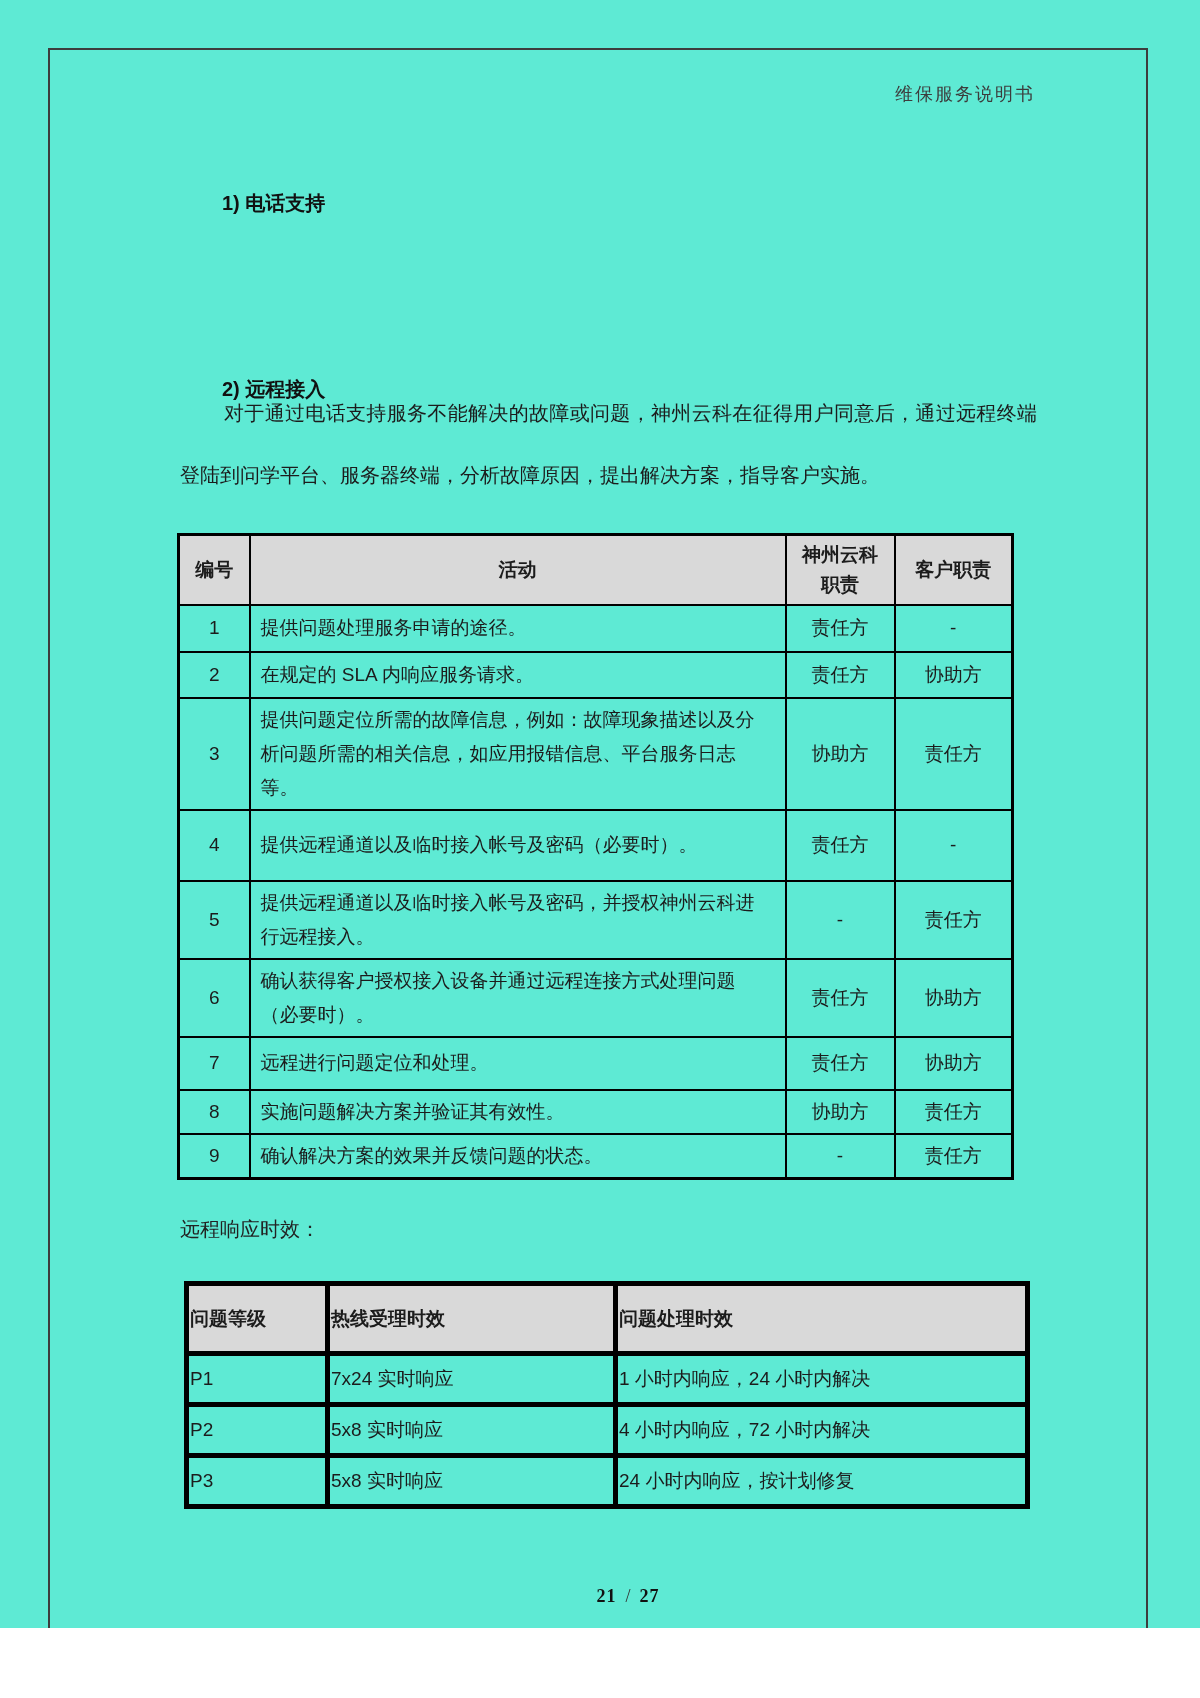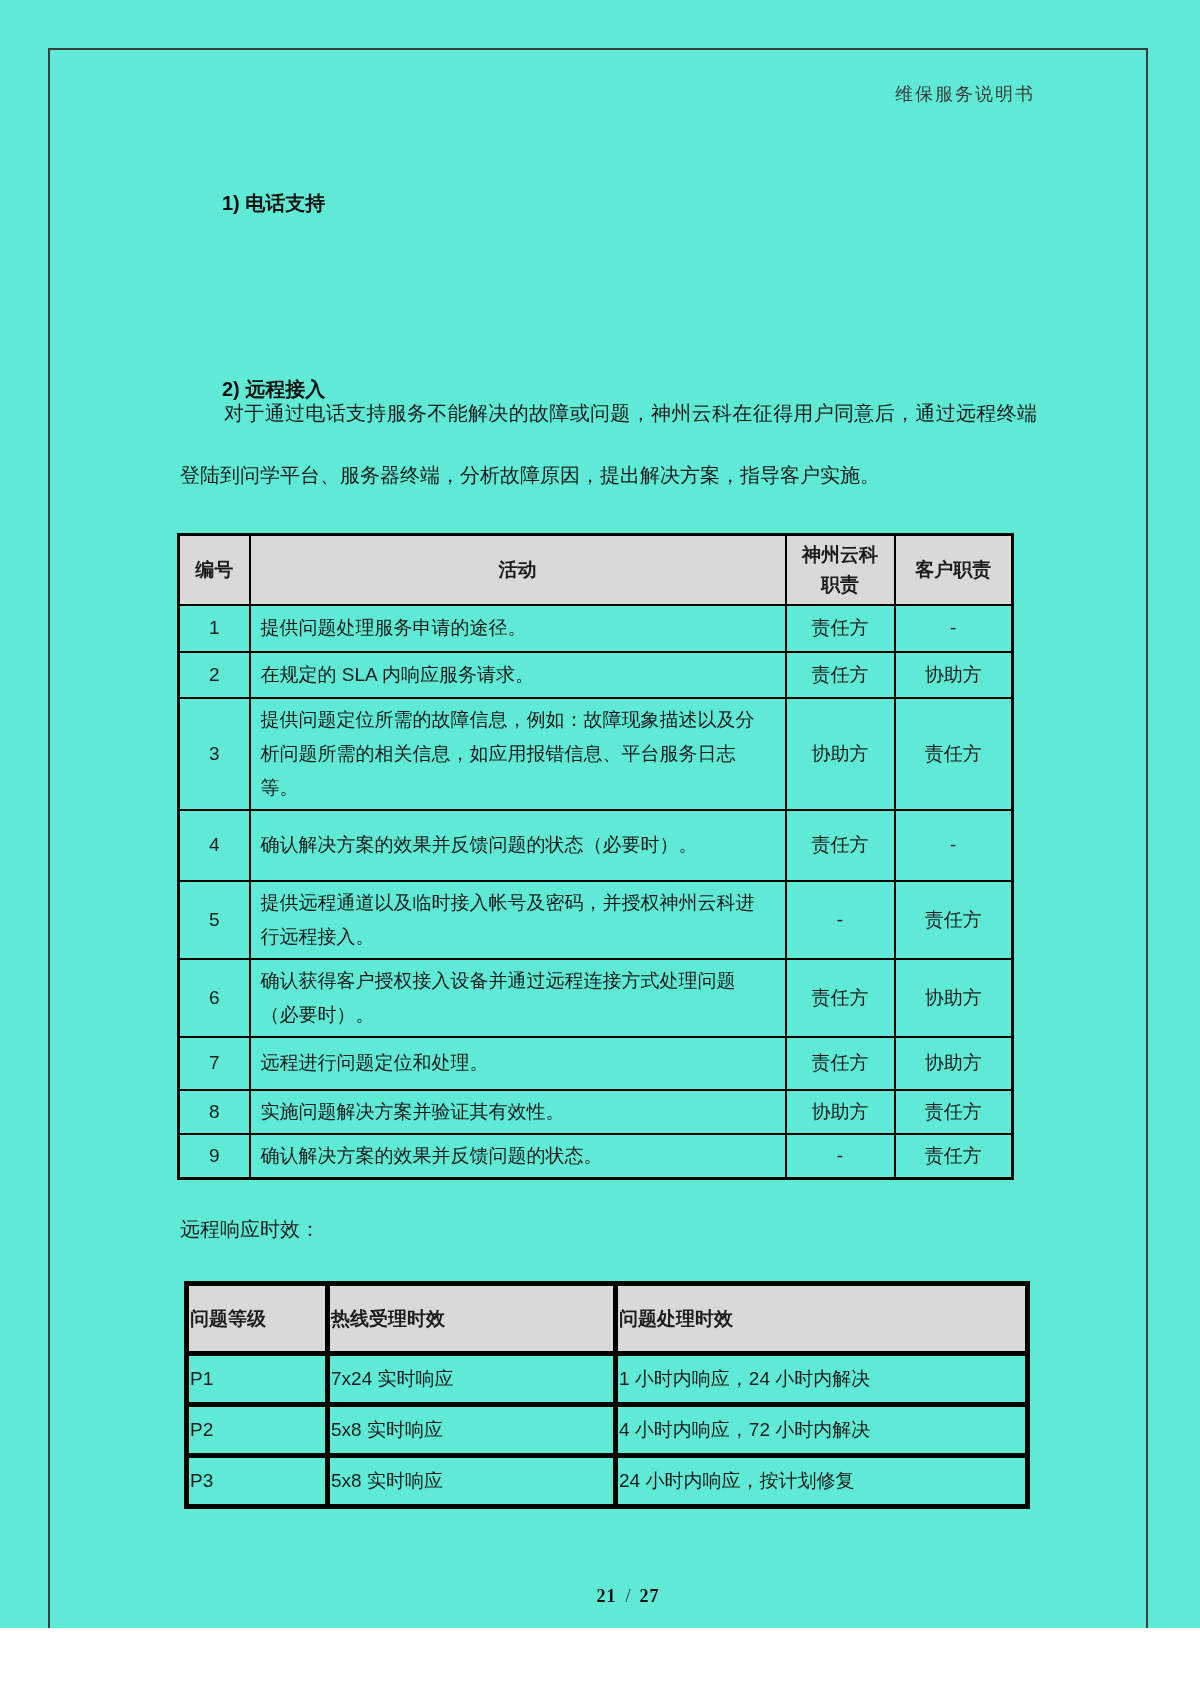--- a/index.html
+++ b/index.html
@@ -113,21 +113,21 @@
       <td class="c">协助方</td>
     </tr>
     <tr class="r3">
       <td class="c">3</td>
       <td class="activity">提供问题定位所需的故障信息，例如：故障现象描述以及分析问题所需的相关信息，如应用报错信息、平台服务日志等。</td>
       <td class="c">协助方</td>
       <td class="c">责任方</td>
     </tr>
     <tr class="r4">
       <td class="c">4</td>
-      <td class="activity">确认解决方案的效果并反馈问题的状态（必要时）。</td>
+      <td class="activity">提供远程通道以及临时接入帐号及密码（必要时）。</td>
       <td class="c">责任方</td>
       <td class="c">-</td>
     </tr>
     <tr class="r5">
       <td class="c">5</td>
       <td class="activity">提供远程通道以及临时接入帐号及密码，并授权神州云科进行远程接入。</td>
       <td class="c">-</td>
       <td class="c">责任方</td>
     </tr>
     <tr class="r6">

